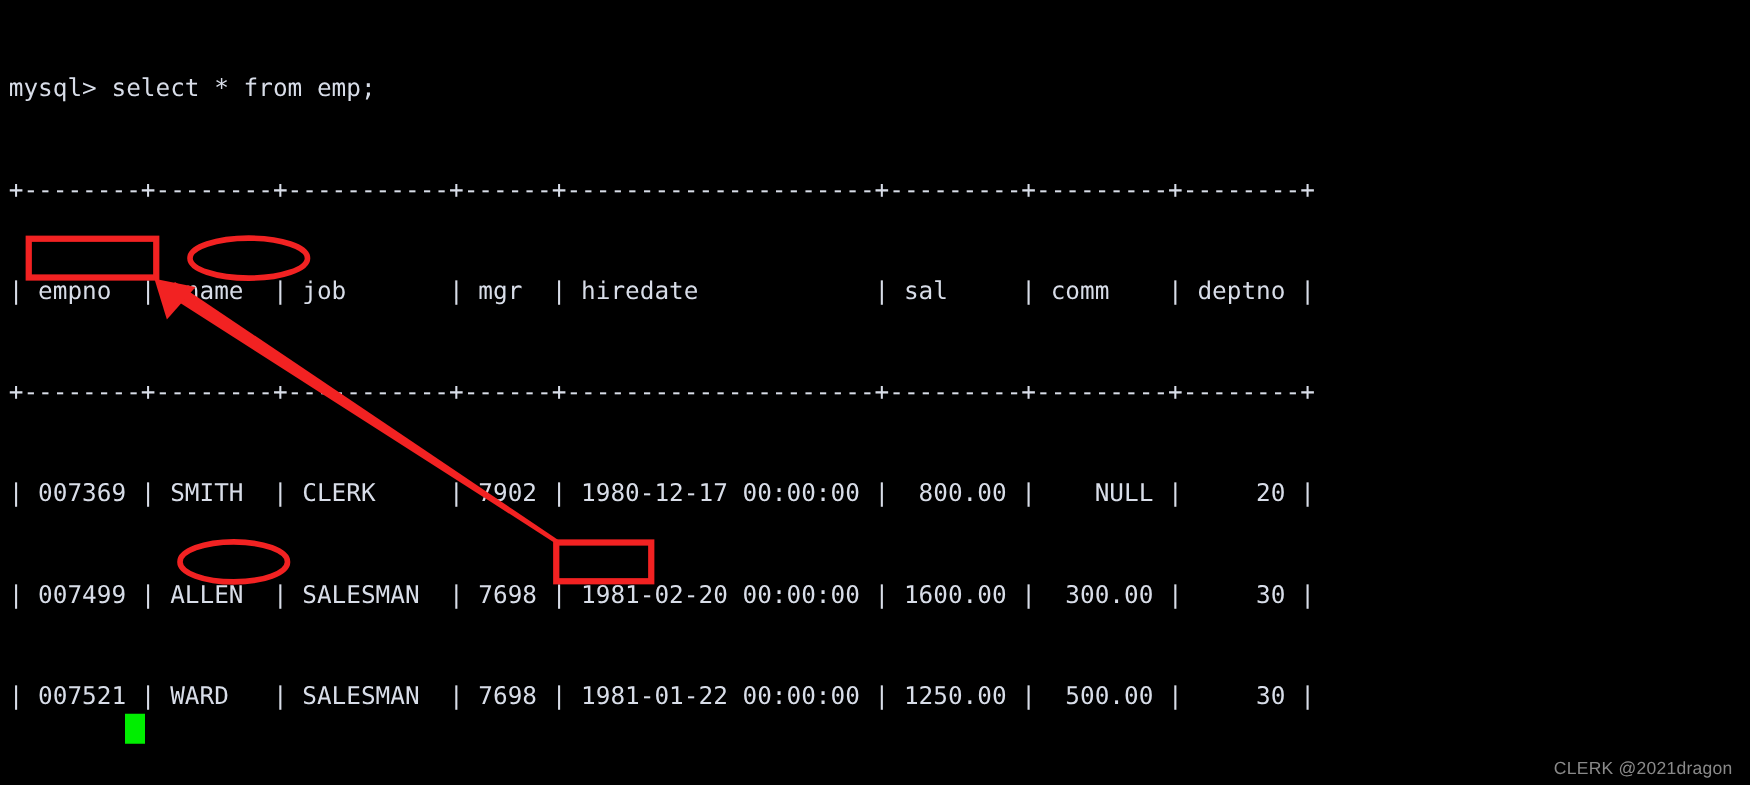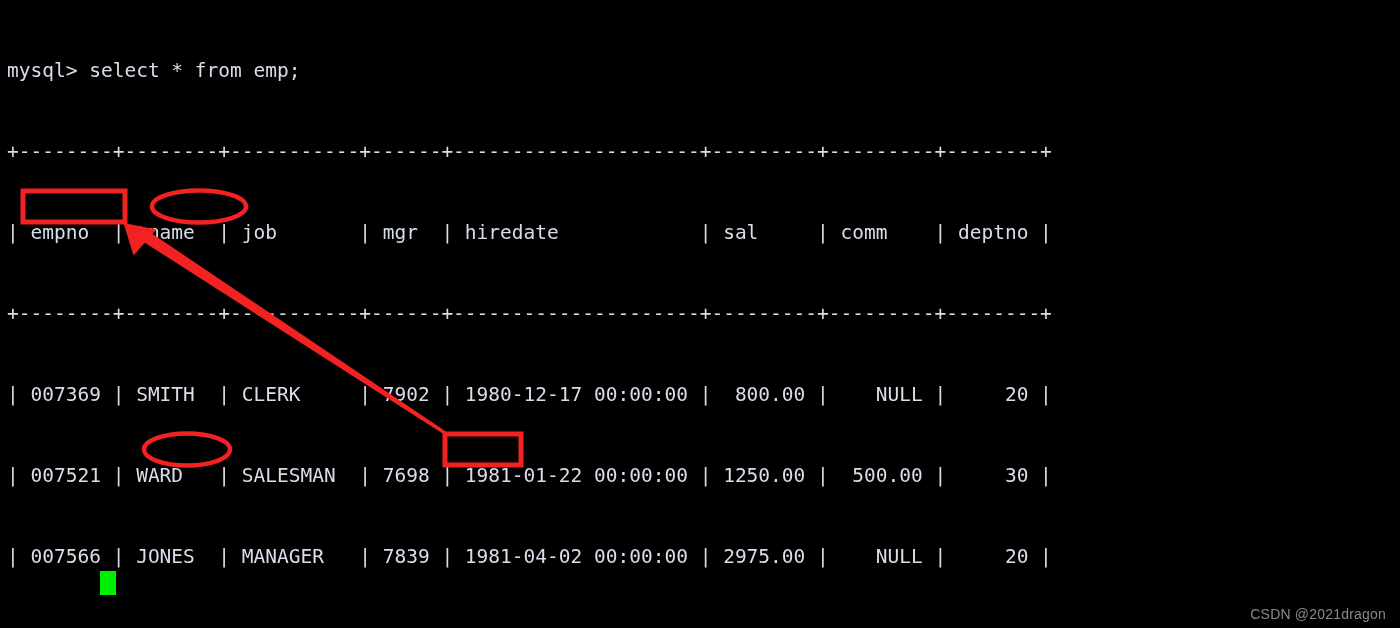--- a/index.html
+++ b/index.html
@@ -71,20 +71,21 @@
 <body>
 
 <div id="screen" style="background: rgb(0, 0, 0);">
 
   <div id="terminal" style="color: rgb(216, 221, 232);">
     <span class="tline cmdline">mysql&gt; select * from emp;</span>
     <span class="tline rule">+--------+--------+-----------+------+---------------------+---------+---------+--------+</span>
     <span class="tline hdr">| empno  | ename  | job       | mgr  | hiredate            | sal     | comm    | deptno |</span>
     <span class="tline rule">+--------+--------+-----------+------+---------------------+---------+---------+--------+</span>
     <span class="tline cell">| 007369 | SMITH  | CLERK     | 7902 | 1980-12-17 00:00:00 |  800.00 |    NULL |     20 |</span>
+    <span class="tline cell">| 007499 | ALLEN  | SALESMAN  | 7698 | 1981-02-20 00:00:00 | 1600.00 |  300.00 |     30 |</span>
     <span class="tline cell">| 007521 | WARD   | SALESMAN  | 7698 | 1981-01-22 00:00:00 | 1250.00 |  500.00 |     30 |</span>
     <span class="tline cell">| 007566 | JONES  | MANAGER   | 7839 | 1981-04-02 00:00:00 | 2975.00 |    NULL |     20 |</span>
     
     
     
     
     
     
     
     
@@ -112,15 +113,15 @@
 
     <ellipse cx="187" cy="449.5" rx="43" ry="16" fill="none" stroke="#f22222" stroke-width="4.5"></ellipse>
 
     <rect x="445" y="434" width="76" height="31" fill="none" stroke="#f22222" stroke-width="5"></rect>
 
     <polygon points="446.6,432.0 444.2,434.5 132.0,234.5 140.0,225.5" fill="#f22222"></polygon>
 
     <polygon points="123.5,223.0 156.5,229.5 133.5,255.5" fill="#f22222"></polygon>
   </svg>
 
-  <div id="watermark">CSDN @2021dragon</div>
+  <div id="watermark">CLERK @2021dragon</div>
 
 </div>
 
 </body></html>

